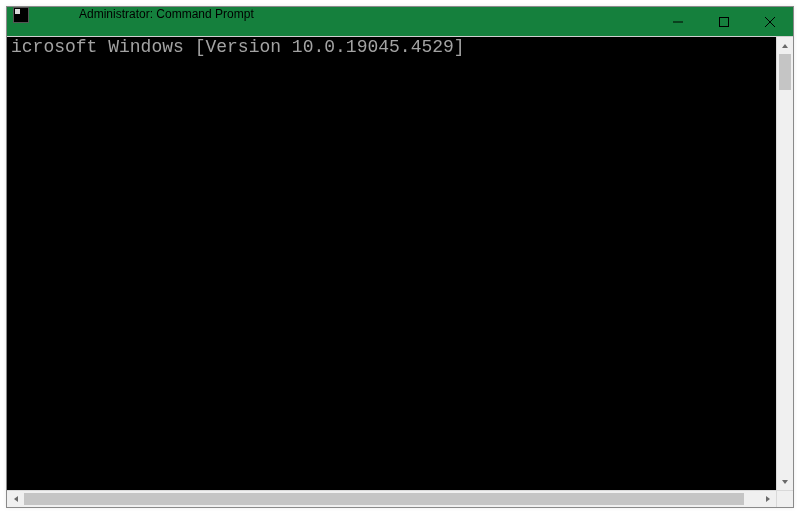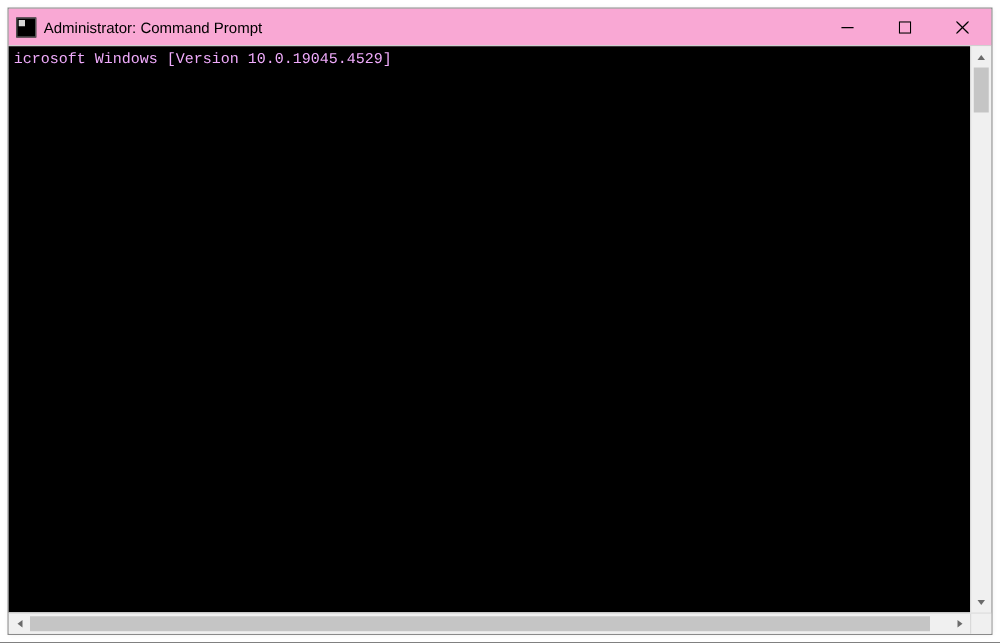--- a/index.html
+++ b/index.html
@@ -17,25 +17,26 @@
       width: 788px;
       height: 502px;
       border: 1px solid #8a8a8a;
       background: #fff;
       box-shadow: 0 0 4px rgba(0,0,0,0.08);
       display: flex;
       flex-direction: column;
     }
     .titlebar {
       height: 30px;
-      background: #f9a8d4;
-      display: flex;
-      align-items: center;
+      background: #15803d;
+      display: flex;
+      align-items: flex-start;
       border-bottom: 1px solid #d0d0d0;
       user-select: none;
+      gap: 44px;
     }
     .titlebar-icon {
       width: 16px;
       height: 16px;
       margin-left: 6px;
       margin-right: 6px;
       background: #000;
       border: 1px solid #555;
       position: relative;
       display: inline-block;
@@ -71,23 +72,23 @@
       flex-direction: column;
     }
     .term-wrap {
       flex: 1 1 auto;
       display: flex;
       position: relative;
     }
     .terminal {
       flex: 1 1 auto;
       background: #000;
-      color: #f0abfc;
+      color: #a3a3a3;
       font-family: Consolas, "Courier New", monospace;
-      font-size: 12px;
+      font-size: 18px;
       line-height: 16px;
       padding: 2px 12px 2px 4px;
       white-space: pre;
       overflow: hidden;
     }
     .vscroll {
       width: 17px;
       background: #f0f0f0;
       border-left: 1px solid #d9d9d9;
       position: relative;

